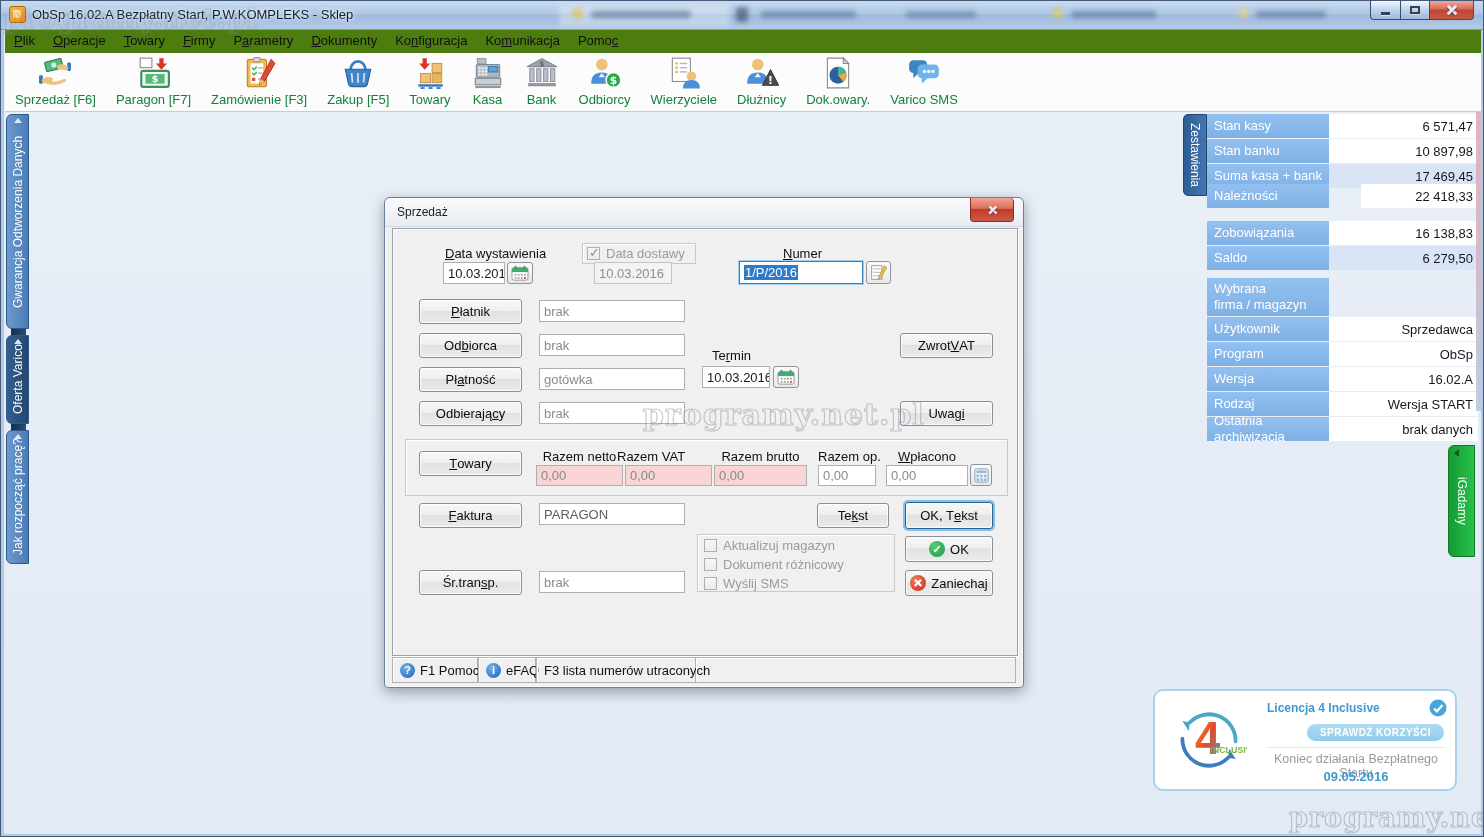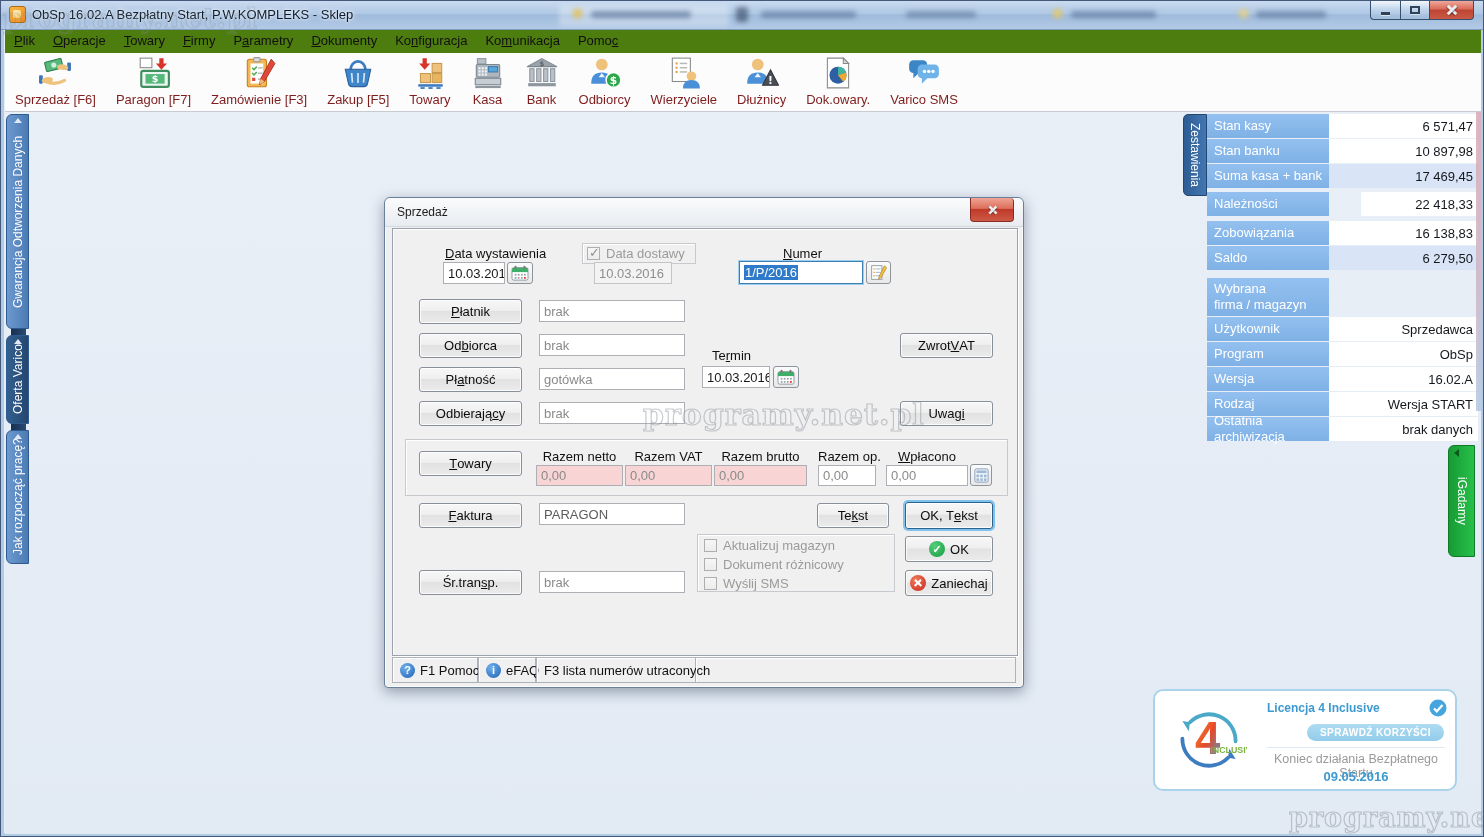--- a/index.html
+++ b/index.html
@@ -34,21 +34,21 @@
   
   .menubar{position:absolute;left:4px;top:28px;width:1476px;height:24px;background:#4d7c0f;
     border-bottom:1px solid #DADFE6;display:flex;align-items:center;z-index:9;}
   .menu-item{padding:0 9px;font-size:13px;color:#111;height:22px;line-height:22px;cursor:default;}
   .menu-item u{text-decoration:underline;}
   
   .toolbar{position:absolute;left:4px;top:52px;width:1476px;height:58px;background:#FCFCFD;
     border-bottom:1px solid #C8CCD2;display:flex;align-items:flex-start;z-index:9;}
   .tool-item{display:flex;flex-direction:column;align-items:center;padding:3px 10px 0 10px;}
   .tool-item .ticon{width:34px;height:34px;display:flex;align-items:center;justify-content:center;}
-  .tool-item .tlabel{font-size:13px;color:#7f1d1d;margin-top:2px;white-space:nowrap;}
+  .tool-item .tlabel{font-size:13px;color:#15803d;margin-top:2px;white-space:nowrap;}
   
   .client{position:absolute;left:4px;top:110px;width:1476px;height:723px;
     background:linear-gradient(180deg,#E9EFF7,#E2EAF4);z-index:1;}
   .edge-tint{position:absolute;right:0;top:0;width:5px;height:300px;z-index:4;
     background:linear-gradient(180deg,#D9A9B5,#CDB3C3 55%,#B3C8E2);opacity:.85;}
   
   .ltab-strip{position:absolute;left:6px;top:3px;width:15px;height:450px;
     background:linear-gradient(90deg,#16304F,#274B74);border-radius:2px;}
   .vtab{position:absolute;width:23px;box-sizing:border-box;border:1px solid #2E5B8F;
     border-radius:0 6px 6px 0;color:#fff;font-size:12px;display:flex;align-items:center;justify-content:center;
@@ -390,21 +390,21 @@
           <div class="rp-value">6 571,47</div>
         </div>
       <div class="rp-row" style="top:25px;height:24px;">
           <div class="rp-label">Stan banku</div>
           <div class="rp-value">10 897,98</div>
         </div>
       <div class="rp-row" style="top:50px;height:24px;">
           <div class="rp-label">Suma kasa + bank</div>
           <div class="rp-value tint">17 469,45</div>
         </div>
-      <div class="rp-row" style="top:78px;height:24px;gap:32px;">
+      <div class="rp-row" style="top:70px;height:24px;gap:32px;">
           <div class="rp-label">Należności</div>
           <div class="rp-value">22 418,33</div>
         </div>
       <div class="rp-row" style="top:107px;height:24px;">
           <div class="rp-label">Zobowiązania</div>
           <div class="rp-value">16 138,83</div>
         </div>
       <div class="rp-row" style="top:132px;height:24px;">
           <div class="rp-label">Saldo</div>
           <div class="rp-value tint">6 279,50</div>
@@ -529,21 +529,21 @@
         </svg>
       </div>
 
       <div class="btn" style="left:34px;top:203px;width:103px;height:25px;">Odbierają<u>c</u>y</div>
       <div class="field" style="left:154px;top:204px;width:146px;height:22px;">brak</div>
       <div class="btn" style="left:515px;top:203px;width:93px;height:25px;">Uwag<u>i</u></div>
 
       <div class="gbox" style="left:20px;top:241px;width:601px;height:55px;background:#F0F0F0;"></div>
       <div class="btn" style="left:34px;top:253px;width:103px;height:25px;"><u>T</u>owary</div>
       <span class="dlbl" style="left:151px;top:251px;width:87px;text-align:center;">Razem netto</span>
-      <span class="dlbl" style="left:240px;top:251px;width:87px;text-align:center;">Razem VAT</span>
+      <span class="dlbl" style="left:232px;top:251px;width:87px;">Razem VAT</span>
       <span class="dlbl" style="left:329px;top:251px;width:93px;text-align:center;">Razem brutto</span>
       <span class="dlbl" style="left:433px;top:251px;width:58px;text-align:left;">Razem op.</span>
       <span class="dlbl" style="left:501px;top:251px;width:82px;text-align:center;"><u>W</u>płacono</span>
       <div class="field pink" style="left:151px;top:267px;width:87px;height:21px;">0,00</div>
       <div class="field pink" style="left:240px;top:267px;width:87px;height:21px;">0,00</div>
       <div class="field pink" style="left:329px;top:267px;width:93px;height:21px;">0,00</div>
       <div class="field" style="left:433px;top:267px;width:58px;height:21px;">0,00</div>
       <div class="field" style="left:501px;top:267px;width:82px;height:21px;">0,00</div>
       <div class="sqicon" style="left:585px;top:266px;width:22px;height:22px;">
         <svg width="15" height="15" viewBox="0 0 18 18">

